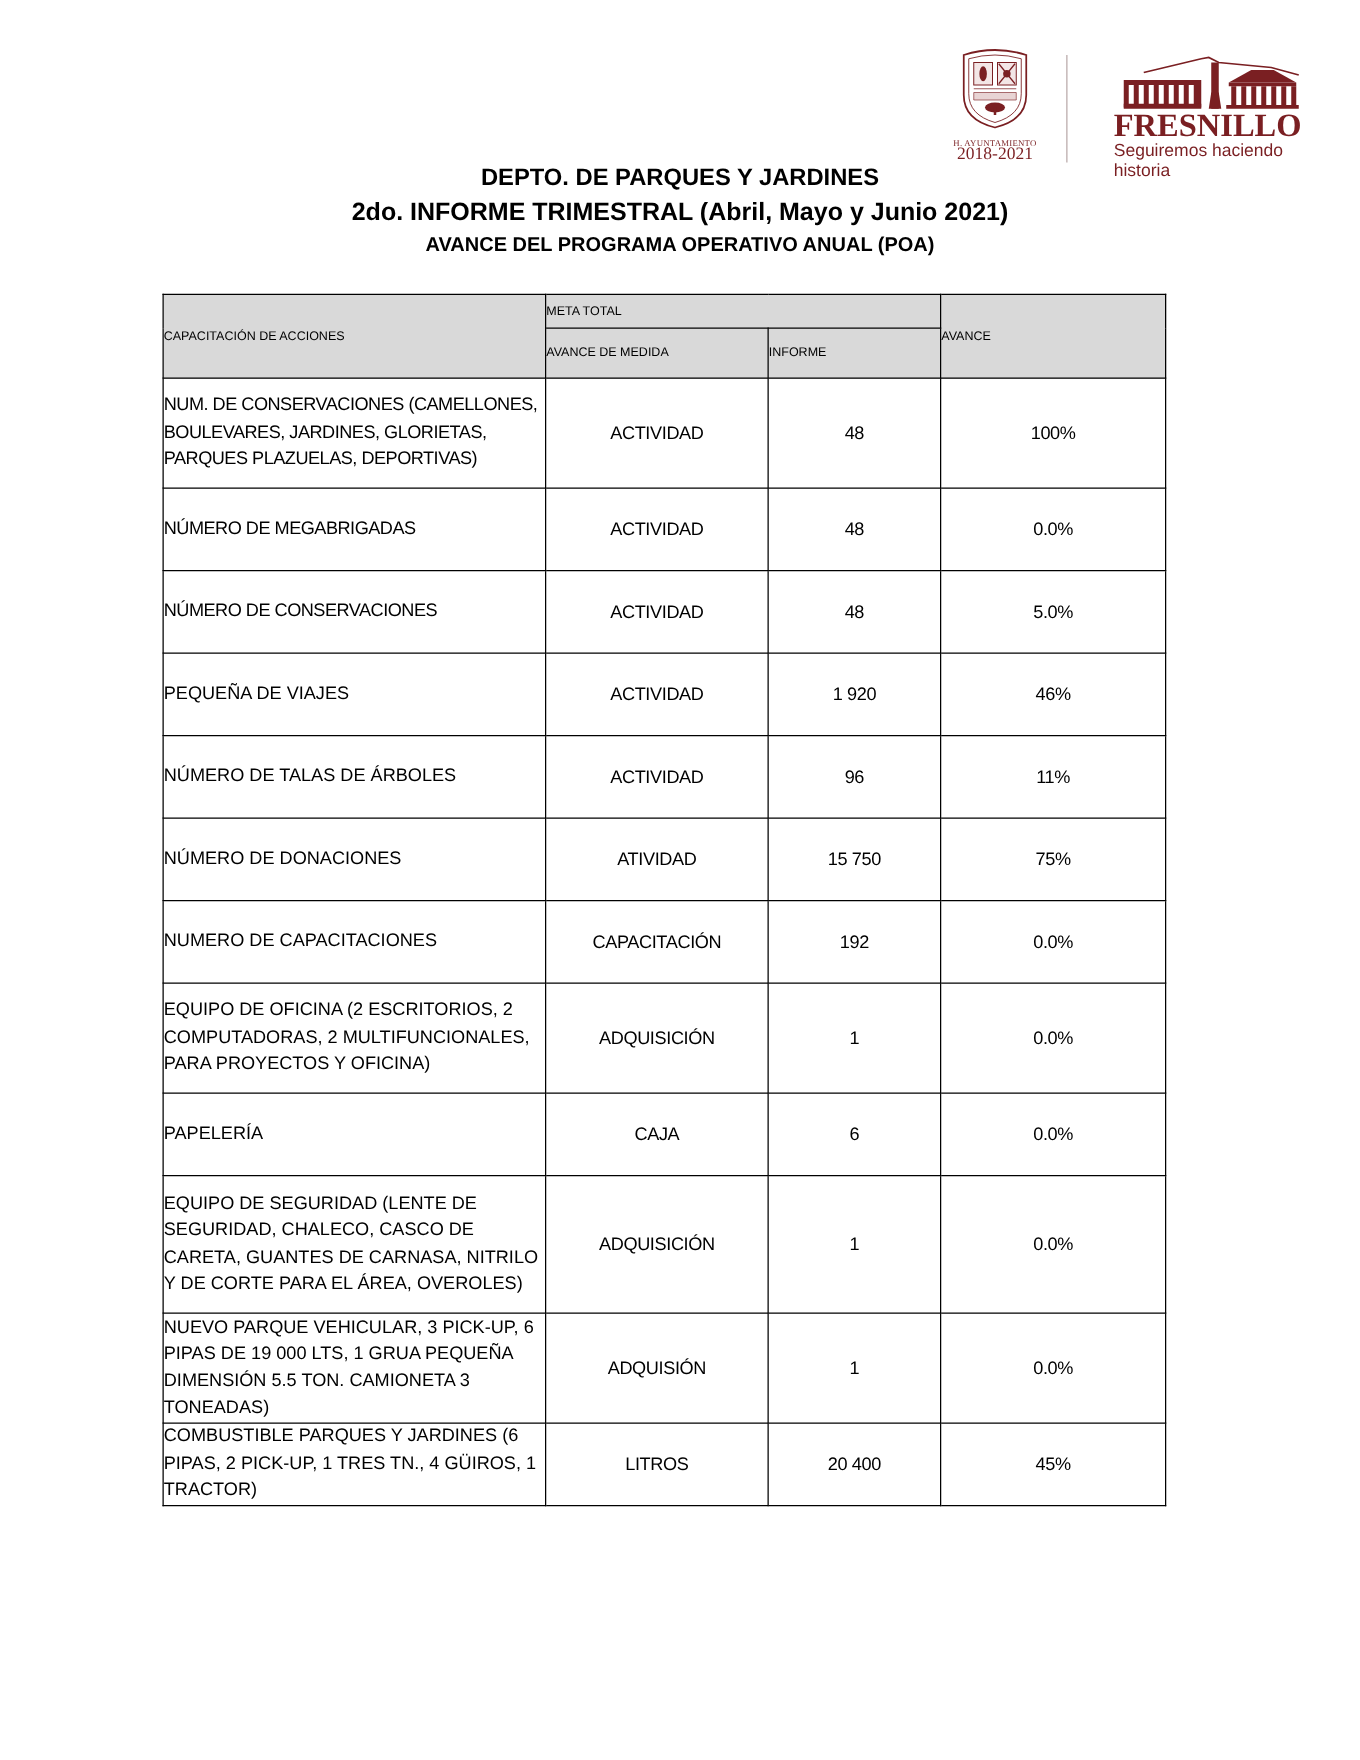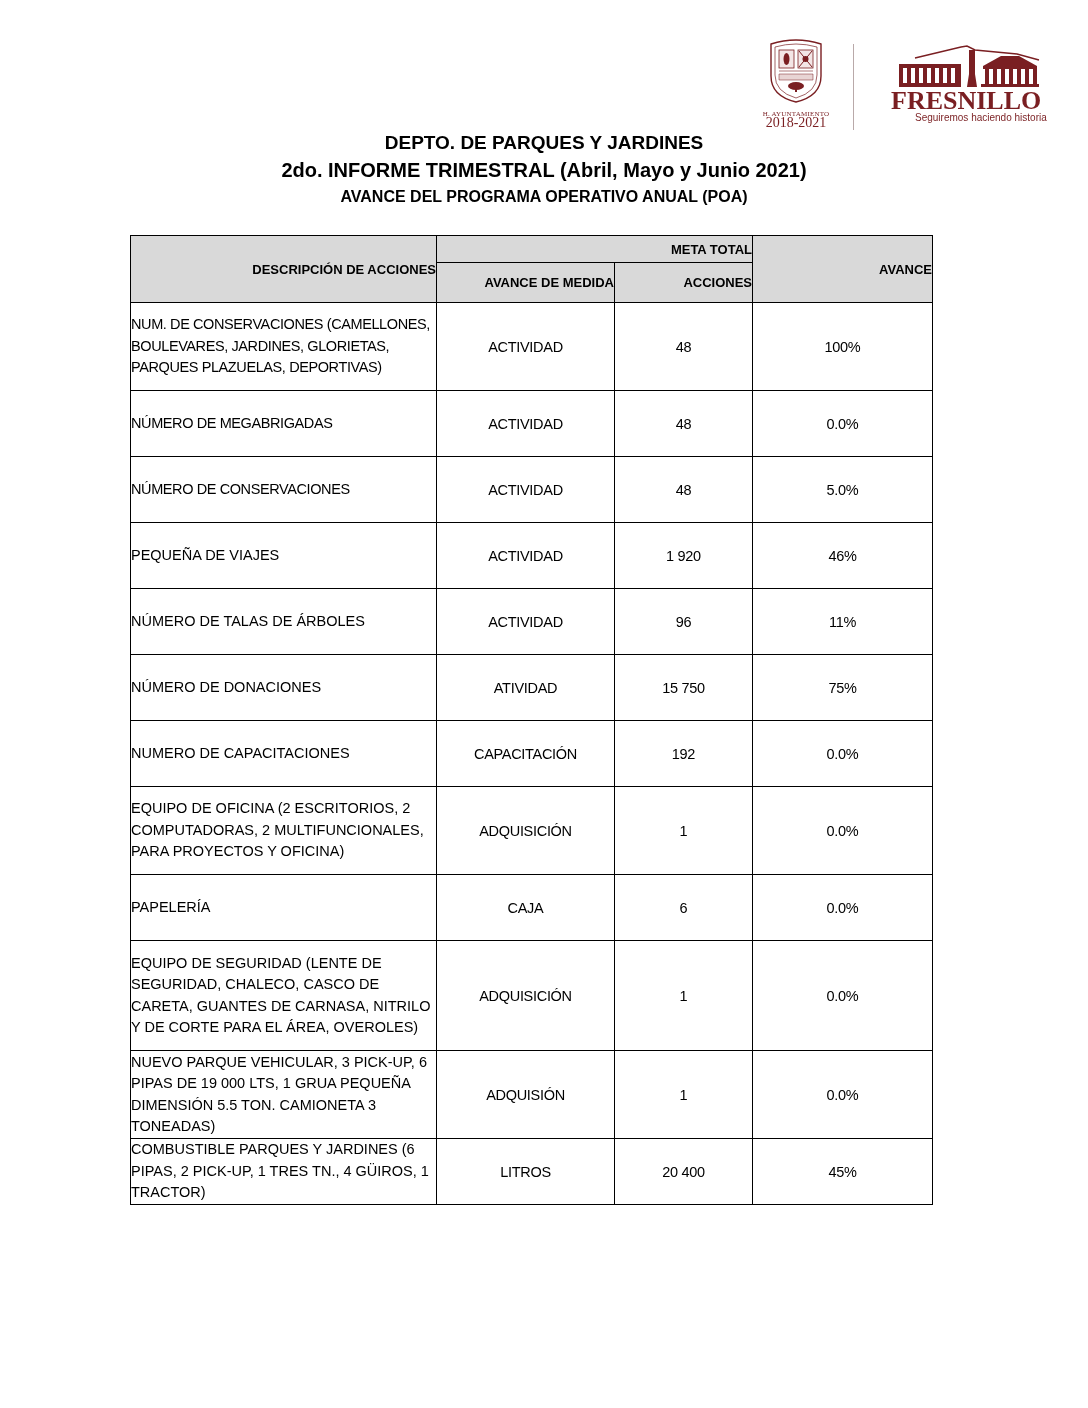--- a/index.html
+++ b/index.html
@@ -8,32 +8,32 @@
   
   .logos { position: absolute; left: 760px; top: 38px; width: 272px; height: 100px; }
   .shield-block { position: absolute; left: 0; top: 0; width: 72px; height: 96px; text-align: center; }
   .shield { width: 58px; height: 66px; margin: 0 auto; }
   .shield-caption1 { font-family: "Liberation Serif", serif; font-size: 7px; color: #7a1f22; letter-spacing: 0.2px; margin-top: 2px; }
   .shield-caption2 { font-family: "Liberation Serif", serif; font-size: 14px; color: #7a1f22; line-height: 10px; }
   .logo-divider { position: absolute; left: 93px; top: 6px; width: 1px; height: 86px; background: #b9a9a9; }
   .fres-block { position: absolute; left: 131px; top: 6px; width: 160px; height: 88px; }
   .fres-skyline { width: 150px; height: 44px; display: block; margin-left: 6px; }
   .fres-word { font-family: "Liberation Serif", serif; font-weight: bold; color: #7a1f22; font-size: 26px; line-height: 26px; letter-spacing: 0px; margin-top: 0px; }
-  .fres-tag { font-family: "Liberation Sans", sans-serif; color: #7a1f22; font-size: 10px; margin-left: 24px; margin-top: -2px; }
+  .fres-tag { font-family: "Liberation Sans", sans-serif; color: #7a1f22; font-size: 14px; margin-top: -2px; }
 
   
   .titles { position: absolute; left: 0; top: 130px; width: 1088px; text-align: center; }
   .t1 { font-size: 19px; font-weight: bold; line-height: 26px; margin-left: 0px; text-align: center; }
   .t2 { font-size: 20px; font-weight: bold; line-height: 28px; }
   .t3 { font-size: 16px; font-weight: bold; line-height: 26px; }
 
   
   table.poa { position: absolute; left: 130px; top: 235px; width: 802px; border-collapse: collapse; table-layout: fixed; }
   table.poa td, table.poa th { border: 1.5px solid #000; padding: 0; }
-  table.poa th { background: #d9d9d9; font-weight: bold; font-size: 13px; font-family: "Liberation Sans", sans-serif; text-align: right; vertical-align: middle; }
+  table.poa th { background: #d9d9d9; font-weight: normal; font-size: 10px; font-family: "Liberation Sans", sans-serif; text-align: left; vertical-align: middle; }
   col.c1 { width: 306px; } col.c2 { width: 178px; } col.c3 { width: 138px; } col.c4 { width: 180px; }
   tr.h1 th { height: 26px; }
   tr.h2 th { height: 39px; }
   td.desc { font-size: 14.5px; line-height: 21.5px; padding: 2px 6px 2px 6px; text-align: left; vertical-align: middle; margin-left: 21px; }
   td.desc.narrow { letter-spacing: -0.4px; }
   td.unit, td.qty, td.adv { text-align: center; vertical-align: middle; font-size: 14.5px; letter-spacing: -0.3px; }
 </style>
 </head>
 <body>
 
@@ -95,27 +95,27 @@
 
 <table class="poa">
   <colgroup>
       <col class="c1">
       <col class="c2">
       <col class="c3">
       <col class="c4">
     </colgroup>
   <thead>
     <tr class="h1">
-      <th rowspan="2">DESCRIPCIÓN DE ACCIONES</th>
+      <th rowspan="2">CAPACITACIÓN DE ACCIONES</th>
       <th colspan="2">META TOTAL</th>
       <th rowspan="2">AVANCE</th>
     </tr>
     <tr class="h2">
       <th>AVANCE DE MEDIDA</th>
-      <th>ACCIONES</th>
+      <th>INFORME</th>
     </tr>
   </thead>
   <tbody>
     <tr style="height:88px">
       <td class="desc narrow">NUM. DE CONSERVACIONES (CAMELLONES, BOULEVARES, JARDINES, GLORIETAS, PARQUES PLAZUELAS, DEPORTIVAS)</td>
       <td class="unit">ACTIVIDAD</td>
       <td class="qty">48</td>
       <td class="adv">100%</td>
     </tr>
     <tr style="height:66px">

